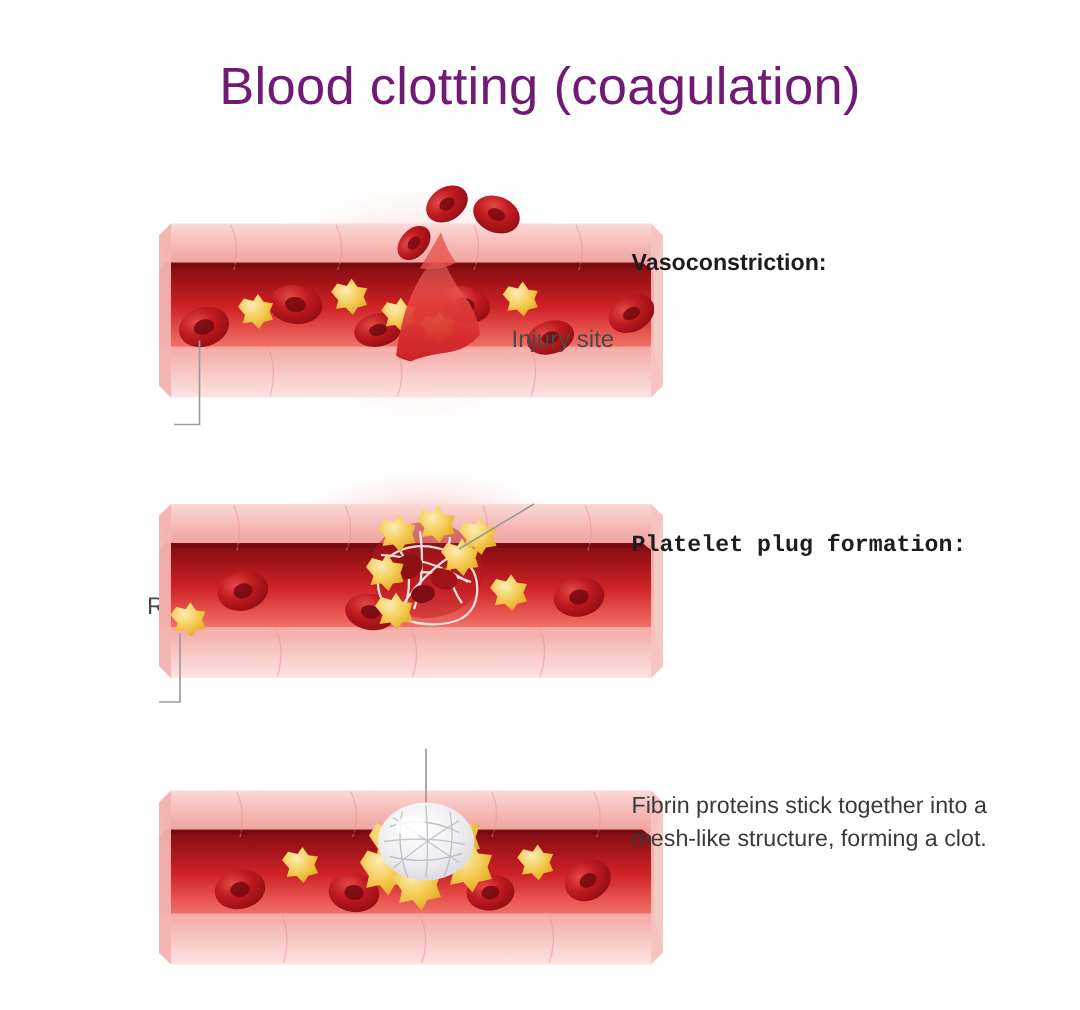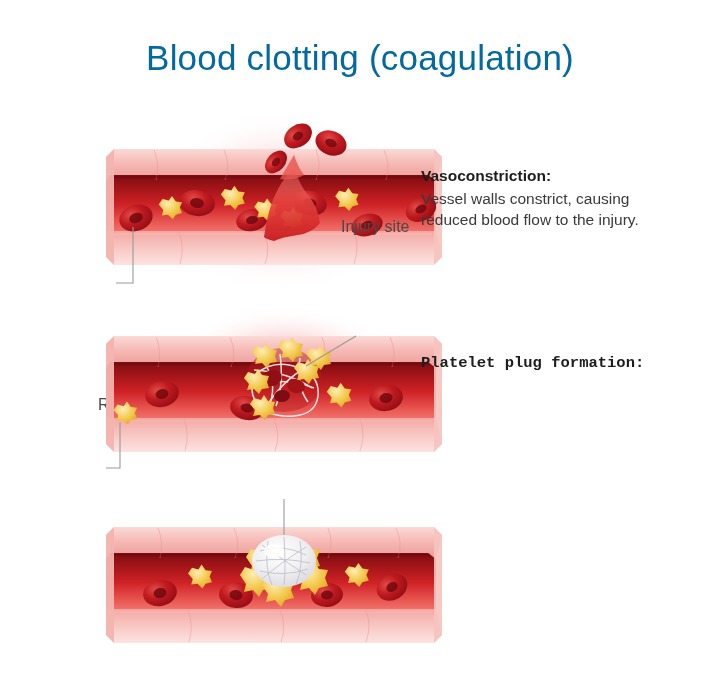--- a/index.html
+++ b/index.html
@@ -19,21 +19,21 @@
   }
 
   .page-title {
     position: absolute;
     left: 0;
     top: 38px;
     width: 720px;
     text-align: center;
     font-size: 35px;
     font-weight: 400;
-    color: #0369a1;
+    color: #701a75;
     letter-spacing: 0.2px;
     white-space: nowrap;
   }
 
   
   .stage {
     position: absolute;
     inset: 0;
     margin-left: 44px;
   }
@@ -394,21 +394,21 @@
 
       <path d="M200,40 L200,4" stroke="#9a9a9a" stroke-width="1.1" fill="none"></path>
     </svg>
 
   </div>
 
 </div>
 
 <div class="desc desc-1">
   <span class="desc-heading">Vasoconstriction:</span>
-  <span class="desc-body">Vessel walls constrict, causing reduced blood flow to the injury.</span>
 </div>
 
 <div class="desc desc-2">
   <span class="desc-heading">Platelet plug formation:</span>
 </div>
 
 <div class="desc desc-3">
+  <span class="desc-body">Fibrin proteins stick together into a mesh-like structure, forming a clot.</span>
 </div>
 
 </body></html>

